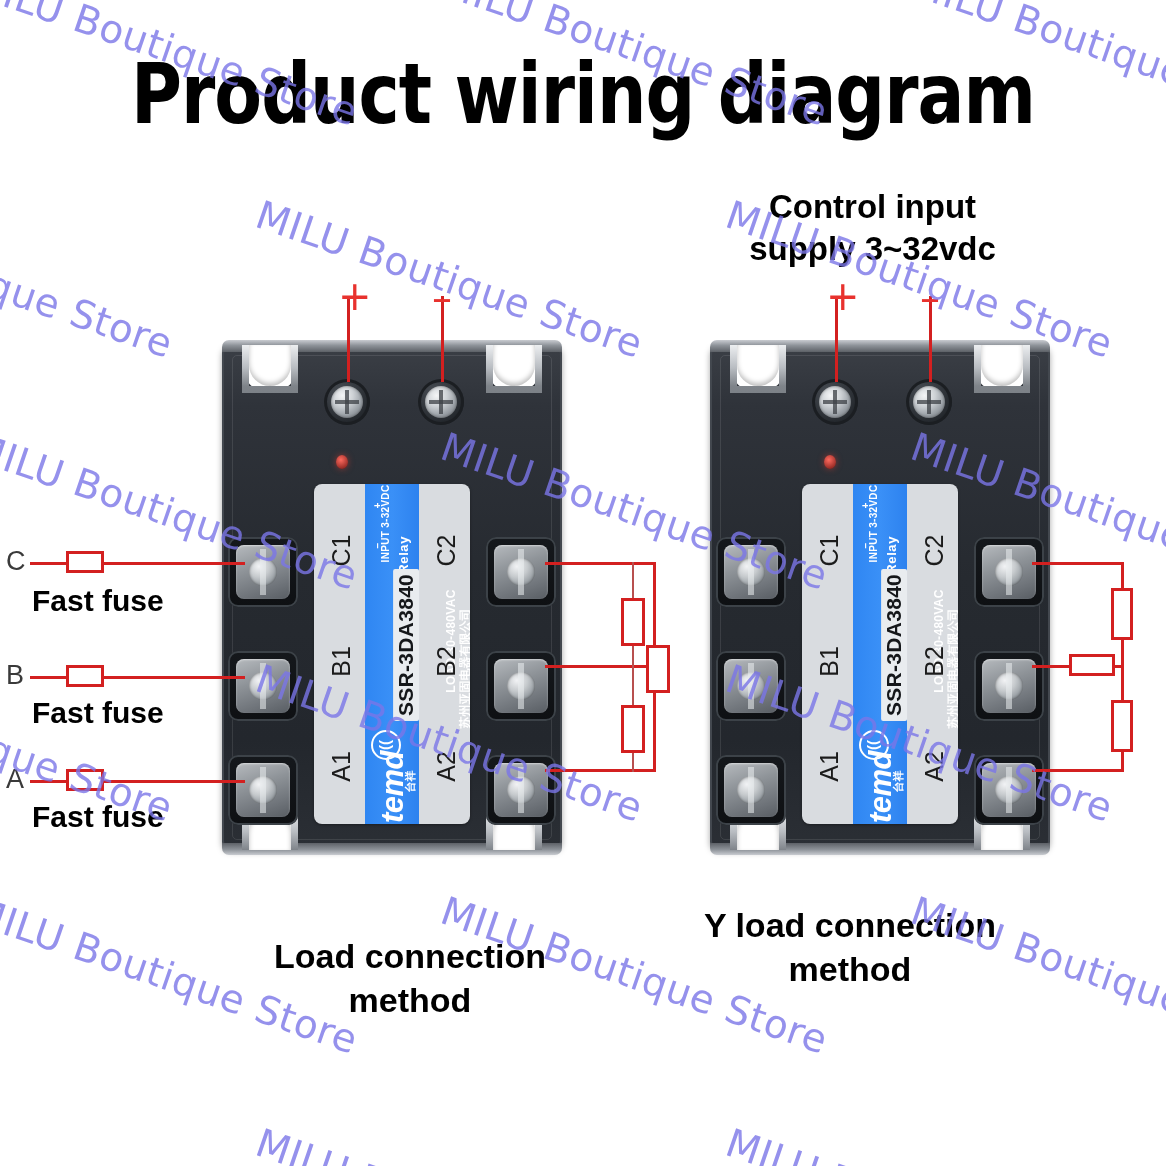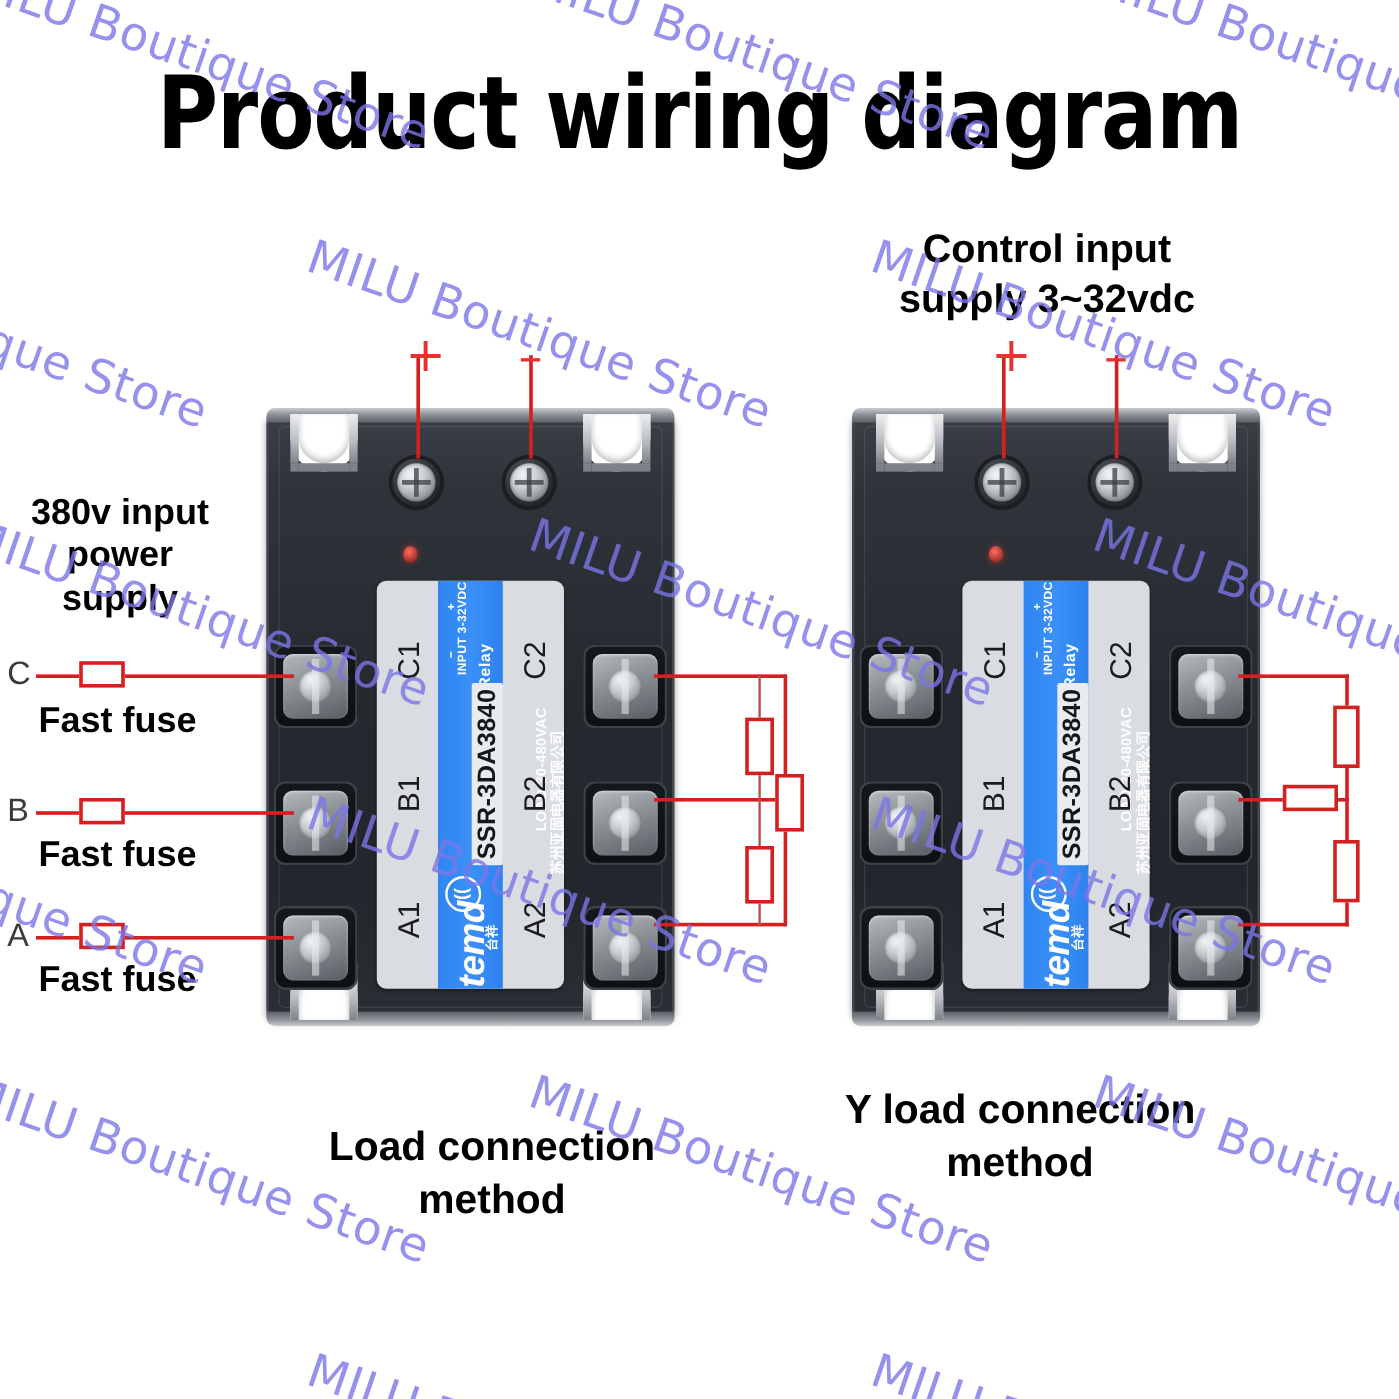--- a/index.html
+++ b/index.html
@@ -272,25 +272,20 @@
     <div>supply 3~32vdc</div>
   </div>
   <div class="pol" style="left:826px;top:276px;">+</div>
   <div class="pol" style="left:920px;top:278px;">–</div>
 
   <div class="wire v" style="left:347px;top:296px;height:86px;"></div>
   <div class="wire v" style="left:441px;top:296px;height:86px;"></div>
   <div class="wire v" style="left:835px;top:296px;height:86px;"></div>
   <div class="wire v" style="left:929px;top:296px;height:86px;"></div>
 
-  <div class="input-label">
-    <div>380v input</div>
-    <div>power</div>
-    <div>supply</div>
-  </div>
 
   <div class="phase" style="left:6px;top:546px;">C</div>
   <div class="wire h" style="left:30px;top:562px;width:215px;"></div>
   <div class="fuse" style="left:66px;top:551px;width:38px;height:22px;"></div>
   <div class="fastfuse" style="left:32px;top:584px;">Fast fuse</div>
 
   <div class="phase" style="left:6px;top:660px;">B</div>
   <div class="wire h" style="left:30px;top:676px;width:215px;"></div>
   <div class="fuse" style="left:66px;top:665px;width:38px;height:22px;"></div>
   <div class="fastfuse" style="left:32px;top:696px;">Fast fuse</div>

